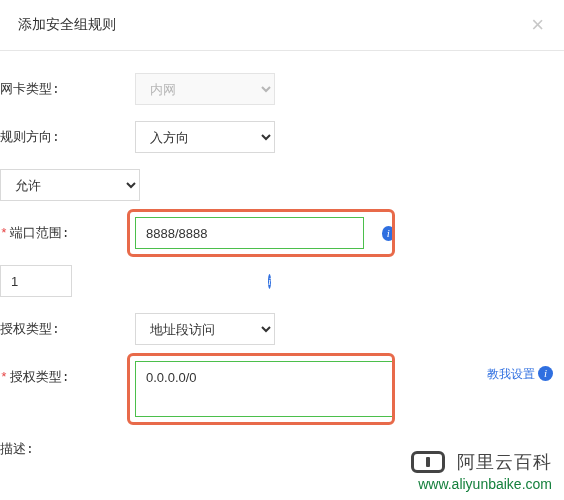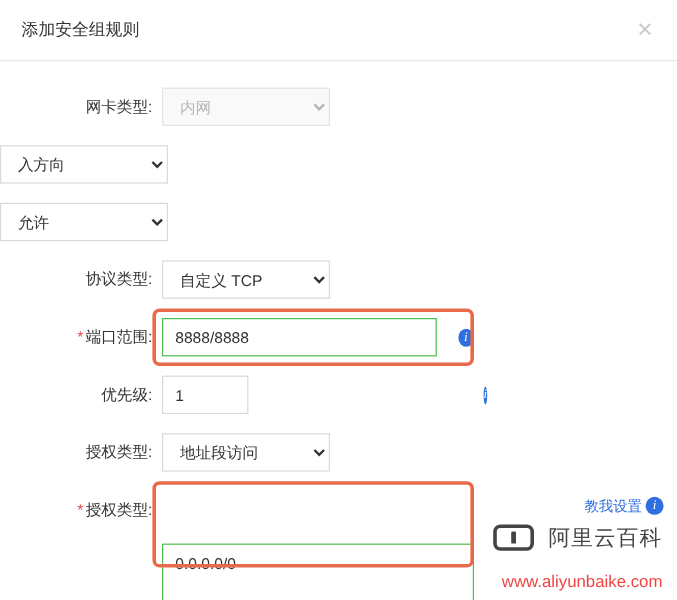--- a/index.html
+++ b/index.html
@@ -24,26 +24,27 @@
     .close-x { font-size: 22px; color: #c8c8c8; line-height: 1; cursor: pointer; font-weight: 300; }
     .form { padding: 22px 0 0 0; }
     .form-row {
       display: flex;
       align-items: flex-start;
       margin-bottom: 16px;
       position: relative;
     }
     .label-cell {
       width: 135px;
-      text-align: right;
+      text-align: left;
       padding-right: 8px;
       padding-top: 7px;
       color: #333;
       font-size: 13px;
       white-space: nowrap;
+      font-family: Liberation Mono, monospace;
     }
     .required-star { color: #e64545; margin-right: 2px; }
     .input-cell {
       width: 260px;
       position: relative;
       display: flex;
       align-items: center;
     }
     select.ctrl, input.ctrl, textarea.ctrl {
       width: 140px;
@@ -55,21 +56,21 @@
       color: #333;
       font-family: inherit;
       outline: none;
       border-radius: 0;
     }
     select.disabled-look {
       background: #f7f7f7;
       color: #999;
     }
     input.ctrl.wide, textarea.ctrl.wide { width: 252px; }
-    textarea.ctrl.wide { height: 56px; padding-top: 8px; resize: none; width: 380px; margin-top: 44px; }
+    textarea.ctrl.wide { height: 56px; padding-top: 8px; resize: none; width: 380px; }
     .green-border { border: 1px solid #4bbf4b !important; }
     .highlight-frame {
       position: absolute;
       border: 3px solid #e86a4a;
       border-radius: 6px;
       pointer-events: none;
     }
     .hl-port { left: -8px; top: -8px; width: 268px; height: 48px; }
     .hl-auth { left: -8px; top: -8px; width: 268px; height: 72px; }
     .info-icon {
@@ -103,21 +104,21 @@
       border: 3px solid #444;
       border-radius: 6px;
       display: inline-flex;
       align-items: center;
       justify-content: center;
       color: #444;
       font-weight: bold;
     }
     .wm-logo span { background:#444; width:4px; height:10px; border-radius:1px; }
     .wm-text { font-size: 18px; color: #444; font-weight: 500; letter-spacing: 1px; }
-    .wm-url { font-size: 14px; color: #ef4444; margin-top: 16px; }
+    .wm-url { font-size: 14px; color: #15803d; margin-top: 2px; }
   </style>
 </head>
 <body>
 
 <div class="dialog-header">
   <div class="dialog-title">添加安全组规则</div>
   <div class="close-x">×</div>
 </div>
 
 <div class="form">
@@ -125,57 +126,49 @@
   <div class="form-row">
     <div class="label-cell">网卡类型:</div>
     <div class="input-cell">
       <select class="ctrl disabled-look" disabled="">
         <option>内网</option>
       </select>
     </div>
   </div>
 
   <div class="form-row">
+    <div class="label-cell">规则方向:</div>
     <div class="input-cell">
       <select class="ctrl">
         <option>入方向</option>
       </select>
     </div>
   </div>
 
   <div class="form-row">
     <div class="input-cell">
       <select class="ctrl">
         <option>允许</option>
       </select>
     </div>
   </div>
 
-  <div class="form-row">
-    <div class="label-cell">协议类型:</div>
-    <div class="input-cell">
-      <select class="ctrl">
-        <option>自定义 TCP</option>
-      </select>
-    </div>
-  </div>
 
   <div class="form-row">
     <div class="label-cell">
       <span class="required-star">*</span><span>端口范围:</span>
     </div>
     <div class="input-cell">
       <input class="ctrl wide green-border" value="8888/8888" style="">
       <span class="info-icon">i</span>
       <div class="highlight-frame hl-port"></div>
     </div>
   </div>
 
   <div class="form-row">
-    <div class="label-cell">优先级:</div>
     <div class="input-cell">
       <input class="ctrl priority-input" value="1" style="">
       <span class="info-icon" style="margin-left:196px;">i</span>
     </div>
   </div>
 
   <div class="form-row">
     <div class="label-cell">授权类型:</div>
     <div class="input-cell">
       <select class="ctrl">

